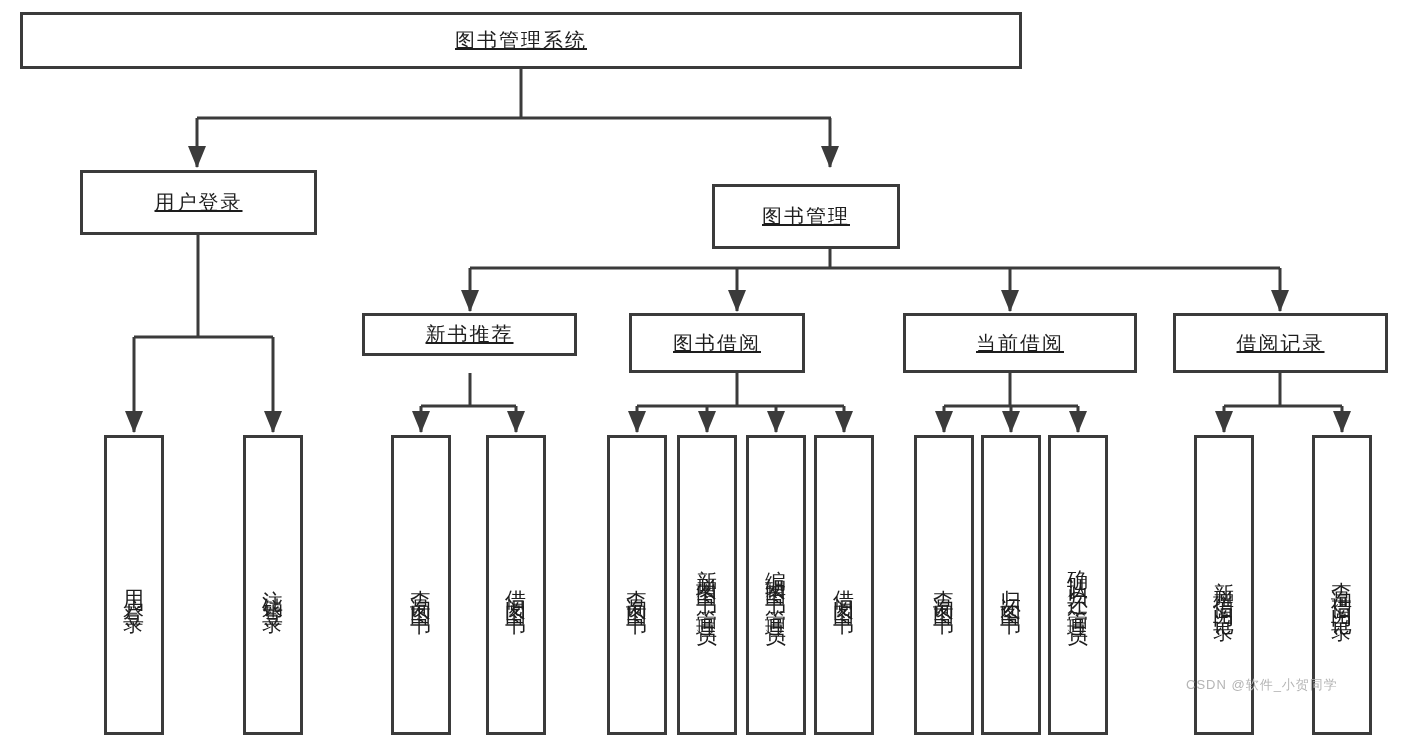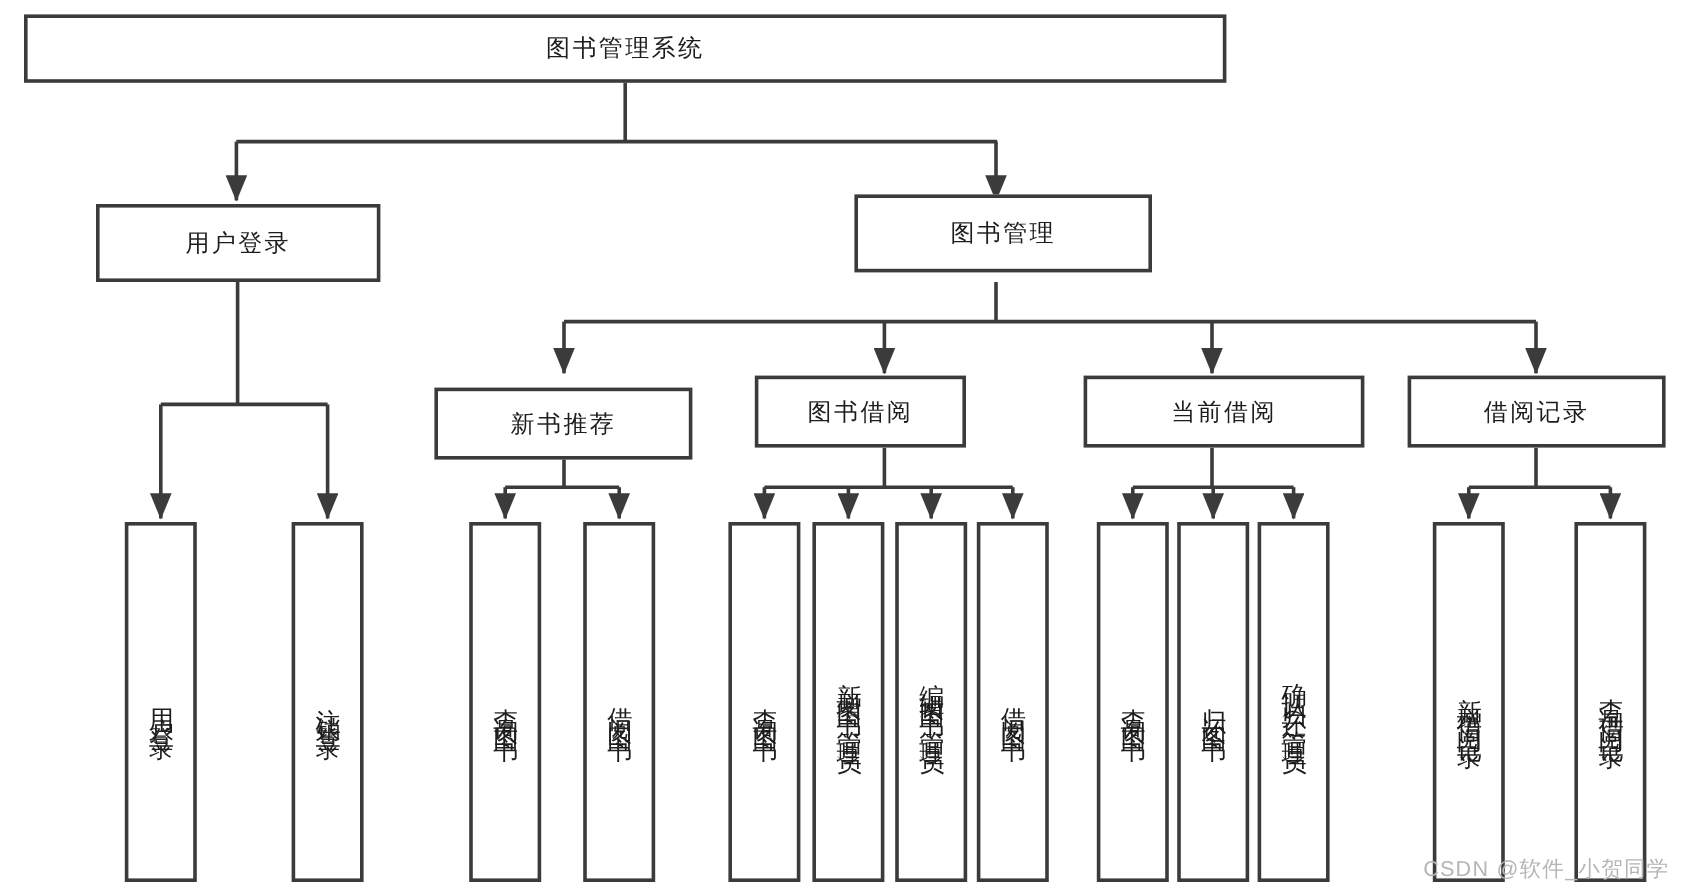--- a/index.html
+++ b/index.html
@@ -22,38 +22,38 @@
   .wires line{stroke:var(--line);stroke-width:3;}
   .node{
     position:absolute;
     border:3px solid var(--line);
     background:#fff;
     display:flex;
     align-items:center;
     justify-content:center;
     color:var(--text);
   }
-  .hbox{font-size:20px;letter-spacing:2px;}
+  .hbox{font-size:20px;letter-spacing:2px;text-decoration:underline;}
   .leaf{width:60px;height:300px;top:435px;}
   .vtext{
     writing-mode:vertical-rl;
     text-orientation:mixed;
     line-height:1;
     font-size:21px;
     letter-spacing:8px;
     padding-top:8px; 
     color:var(--text);
     white-space:nowrap;
   }
   .watermark{
     position:absolute;
     left:1186px;
-    top:712px;
+    top:676px;
     z-index:10;
-    font-size:18px;
+    font-size:13px;
     color:var(--wm);
     letter-spacing:1px;
     white-space:nowrap;
   }
 </style>
 </head>
 <body>
 
 <div class="canvas">
 
@@ -105,25 +105,25 @@
     <line x1="1342" y1="406" x2="1342" y2="432" marker-end="url(#arrow)"></line>
   </svg>
 
   <div class="node hbox" style="left:20px;top:12px;width:1002px;height:57px">
     <span>图书管理系统</span>
   </div>
 
   <div class="node hbox" style="left:80px;top:170px;width:237px;height:65px">
     <span>用户登录</span>
   </div>
-  <div class="node hbox" style="left:712px;top:162px;width:248px;height:65px">
+  <div class="node hbox" style="left:712px;top:184px;width:188px;height:65px">
     <span>图书管理</span>
   </div>
 
-  <div class="node hbox" style="left:362px;top:323px;width:215px;height:60px">
+  <div class="node hbox" style="left:362px;top:313px;width:215px;height:43px">
     <span>新书推荐</span>
   </div>
   <div class="node hbox" style="left:629px;top:313px;width:176px;height:60px">
     <span>图书借阅</span>
   </div>
   <div class="node hbox" style="left:903px;top:313px;width:234px;height:60px">
     <span>当前借阅</span>
   </div>
   <div class="node hbox" style="left:1173px;top:313px;width:215px;height:60px">
     <span>借阅记录</span>

